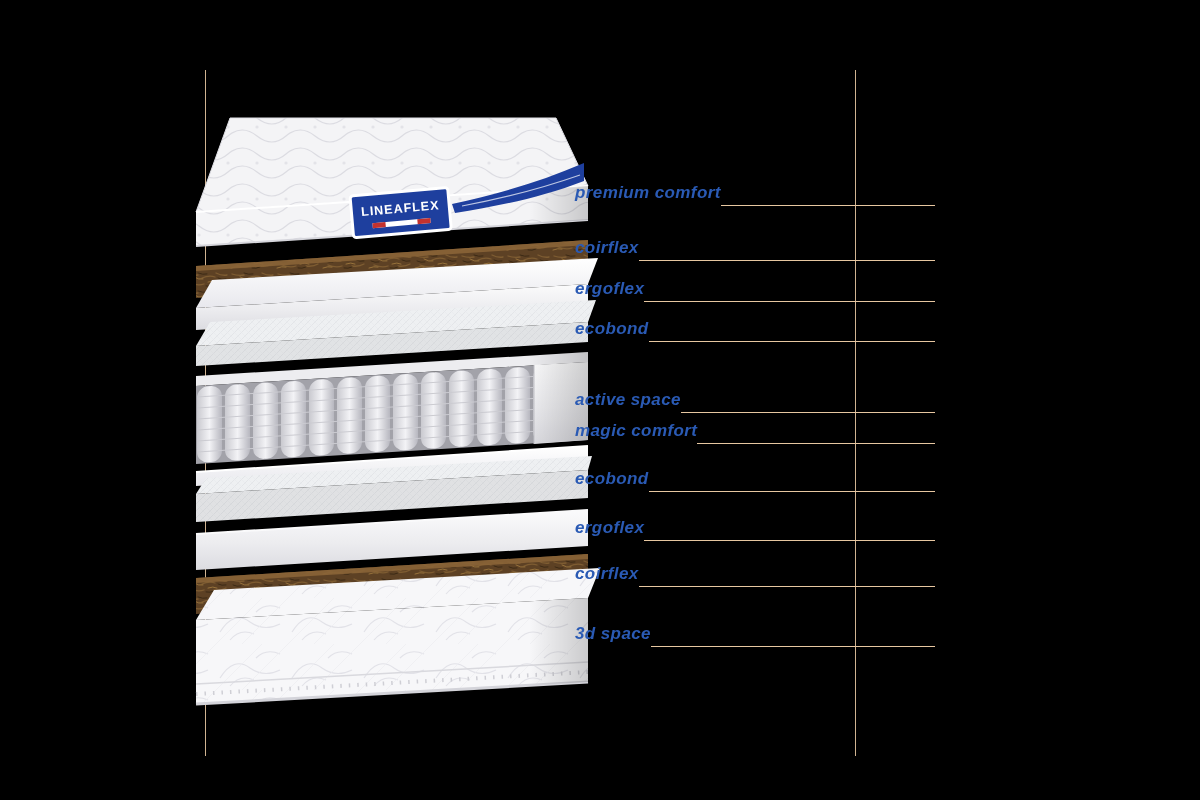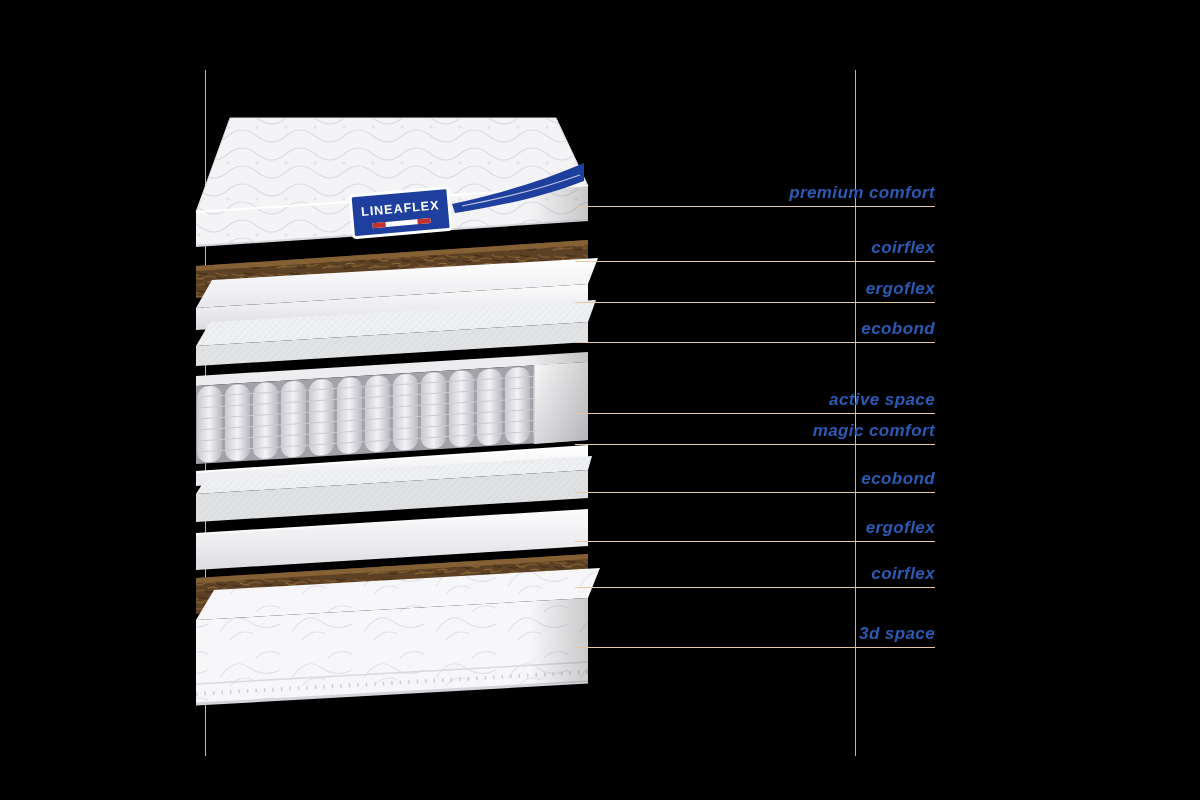--- a/index.html
+++ b/index.html
@@ -9,21 +9,21 @@
     font-family:"Liberation Sans",sans-serif;
   }
   .vline{
     position:absolute;top:70px;width:1px;height:686px;
     background:var(--line,#e7c7a1);opacity:.9;
   }
   .vline.left{left:205px;}
   .vline.right{left:855px;}
   .callout{
     position:absolute;left:575px;width:360px;
-    display:flex;flex-direction:column;align-items:flex-end;
+    display:flex;flex-direction:row;align-items:flex-end;
   }
   .callout-label{
     font-style:italic;font-weight:bold;font-size:17px;line-height:20px;
     color:var(--label,#2a5ab4);letter-spacing:.4px;margin-bottom:3px;
     white-space:nowrap;
   }
   .callout-line{width:100%;height:1px;background:var(--line,#e7c7a1);}
   svg.mattress{position:absolute;left:0;top:0;}
 </style>
 </head>

